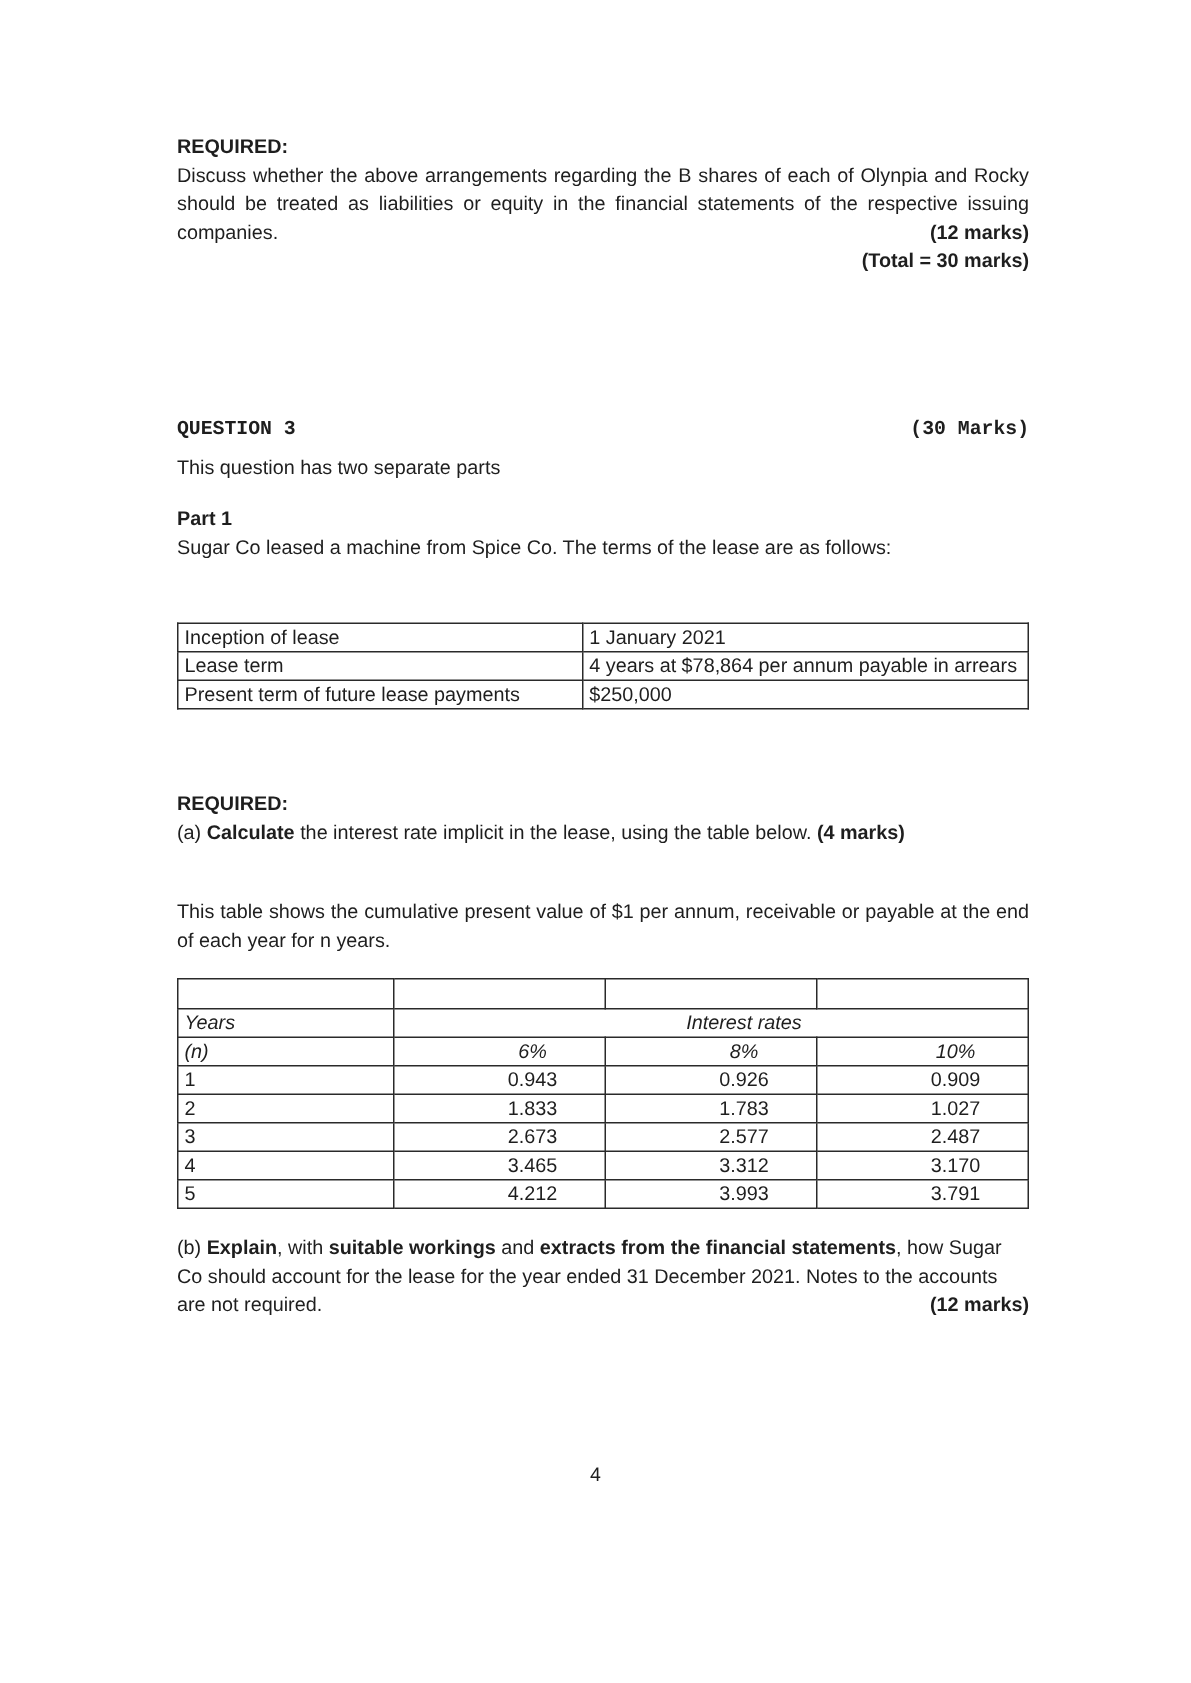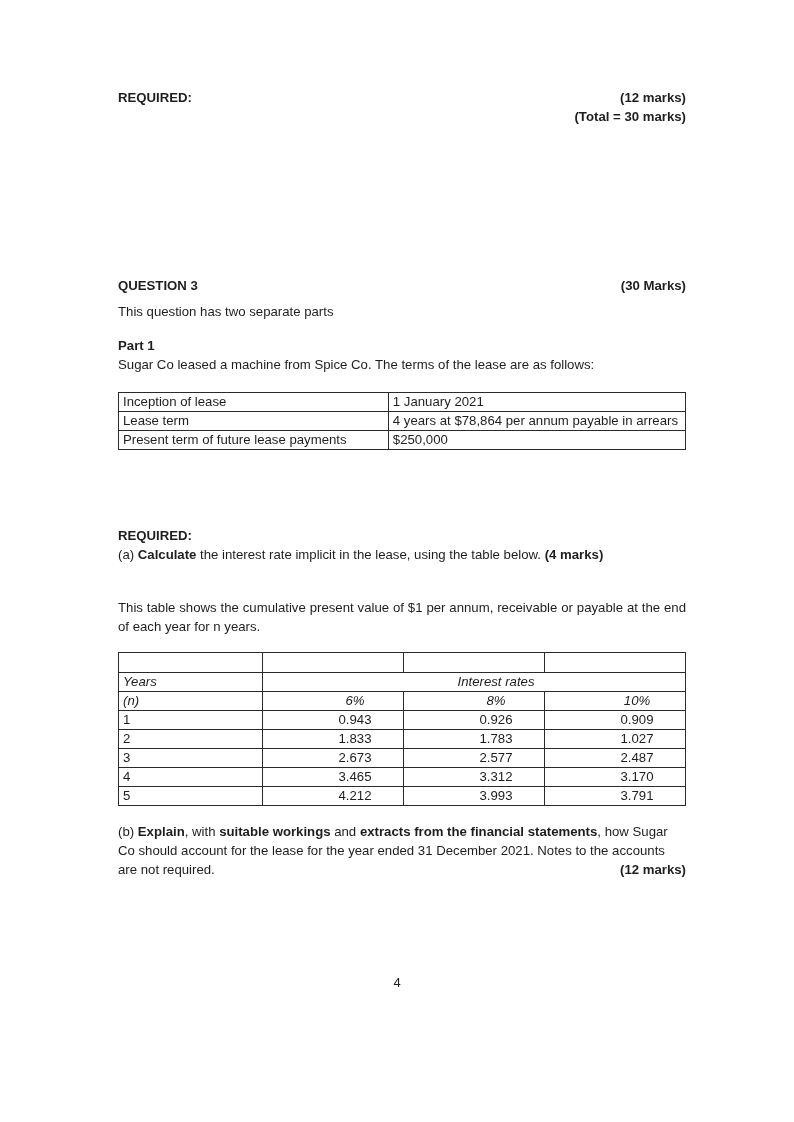--- a/index.html
+++ b/index.html
@@ -26,35 +26,36 @@
     .pv td.w3 { width: 132px; }
     .pagenum { position: absolute; top: 973px; left: 0; width: 794px; text-align: center; font-size: 13px; }
   </style>
 </head>
 <body>
 
 <div class="page">
 
   <div class="abs" style="top:88px; left:0; width:568px;">
     <p class="b">REQUIRED:</p>
+    <p class="para">Discuss whether the above arrangements regarding the B shares of each of Olynpia and Rocky should be treated as liabilities or equity in the financial statements of the respective issuing companies.</p>
     <p class="right b" style="margin-top:-19px;">(12 marks)</p>
     <p class="right b">(Total = 30 marks)</p>
   </div>
 
-  <div class="abs row-split" style="top:276px; left:0; width:568px;">
+  <div class="abs row-split" style="top:276px; left:0; width:568px;font-family:Liberation Mono, monospace;">
     <span class="b">QUESTION 3</span>
     <span class="b">(30 Marks)</span>
   </div>
 
   <p class="abs" style="top:302px; left:0;">This question has two separate parts</p>
 
   <p class="abs b" style="top:336px; left:0;">Part 1</p>
   <p class="abs" style="top:355px; left:0;">Sugar Co leased a machine from Spice Co. The terms of the lease are as follows:</p>
 
-  <table class="abs lease" style="top:392px; left:0;">
+  <table class="abs lease" style="top:415px; left:0;">
     <tbody>
         <tr>
       <td>Inception of lease</td>
       <td>1 January 2021</td>
     </tr>
     <tr>
       <td>Lease term</td>
       <td style="width:285px;">4 years at $78,864 per annum payable in arrears</td>
     </tr>
     <tr>

